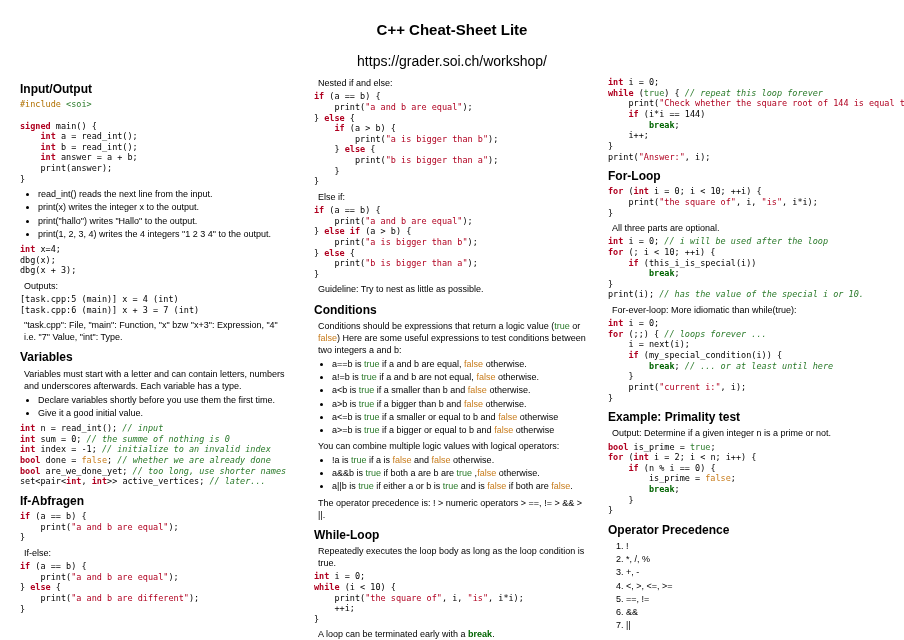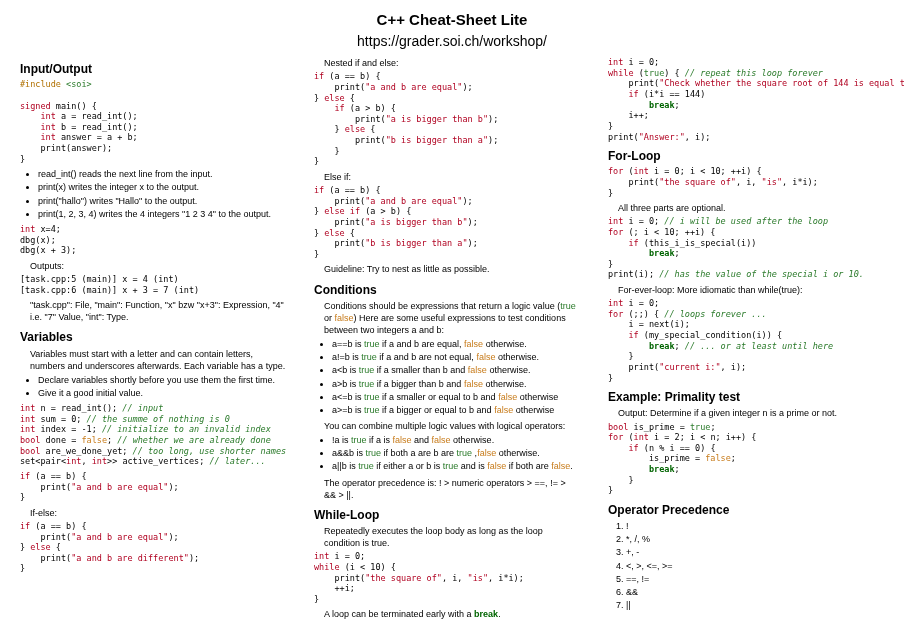--- a/index.html
+++ b/index.html
@@ -7,40 +7,40 @@
     padding: 8px 20px;
     font-family: "Helvetica Neue", Arial, sans-serif;
     font-size: 9px;
     line-height: 1.35;
     color: #000;
     background: #fff;
     width: 904px;
     box-sizing: border-box;
   }
   .header { text-align: center; margin-bottom: 4px; }
-  .header h1 { font-size: 15px; font-weight: bold; margin: 2px; }
+  .header h1 { font-size: 15px; font-weight: bold; margin: 12px; }
   .header .sub { font-size: 14px; }
   .columns { display: flex; gap: 18px; }
   .col { flex: 1; min-width: 0; }
   h2 { font-size: 12px; font-weight: bold; margin: 6px 0 2px 0; }
   pre, code { font-family: "Menlo", "Consolas", monospace; font-size: 8.5px; }
   pre { margin: 2px 0 4px 0; white-space: pre; line-height: 1.25; }
   ul { margin: 2px 0 4px 18px; padding: 0; }
   ul li { margin-bottom: 1px; }
   ol { margin: 2px 0 4px 18px; padding: 0; }
   ol li { margin-bottom: 1px; }
-  .kw  { color: #b00020; font-weight: normal; text-align: center; }   
+  .kw  { color: #b00020; font-weight: bold; text-align: center; }   
   .pre { color: #b07000; }                       
   .inc { color: #2a7a2a; }   
   .str { color: #b00020; }                          
   .cmt { color: #2a7a2a; font-style: italic; }   
   .tru { color: #2a7a2a; text-align: right; }                       
   .fal { color: #c77b1a; }                       
   .brk { color: #006400; font-weight: bold; }    
-  p { margin: 2px 10px; }
+  p { margin: 2px 4px; }
 </style>
 </head>
 <body>
 
 <div class="header">
   <h1>C++ Cheat-Sheet Lite</h1>
   <div class="sub">https://grader.soi.ch/workshop/</div>
 </div>
 
 <div class="columns">
@@ -77,20 +77,21 @@
     <li>Declare variables shortly before you use them the first time.</li>
     <li>Give it a good initial value.</li>
   </ul>
   <pre><span class="kw">int</span> n = read_int(); <span class="cmt">// input</span>
 <span class="kw">int</span> sum = 0; <span class="cmt">// the summe of nothing is 0</span>
 <span class="kw">int</span> index = -1; <span class="cmt">// initialize to an invalid index</span>
 <span class="kw">bool</span> done = <span class="fal">false</span>; <span class="cmt">// whether we are already done</span>
 <span class="kw">bool</span> are_we_done_yet; <span class="cmt">// too long, use shorter names</span>
 set&lt;pair&lt;<span class="kw">int</span>, <span class="kw">int</span>&gt;&gt; active_vertices; <span class="cmt">// later...</span></pre>
 
+  <h2>If-Abfragen</h2>
   <pre><span class="kw">if</span> (a == b) {
     print(<span class="str">"a and b are equal"</span>);
 }</pre>
   <p>If-else:</p>
   <pre><span class="kw">if</span> (a == b) {
     print(<span class="str">"a and b are equal"</span>);
 } <span class="kw">else</span> {
     print(<span class="str">"a and b are different"</span>);
 }</pre>
 </div>

